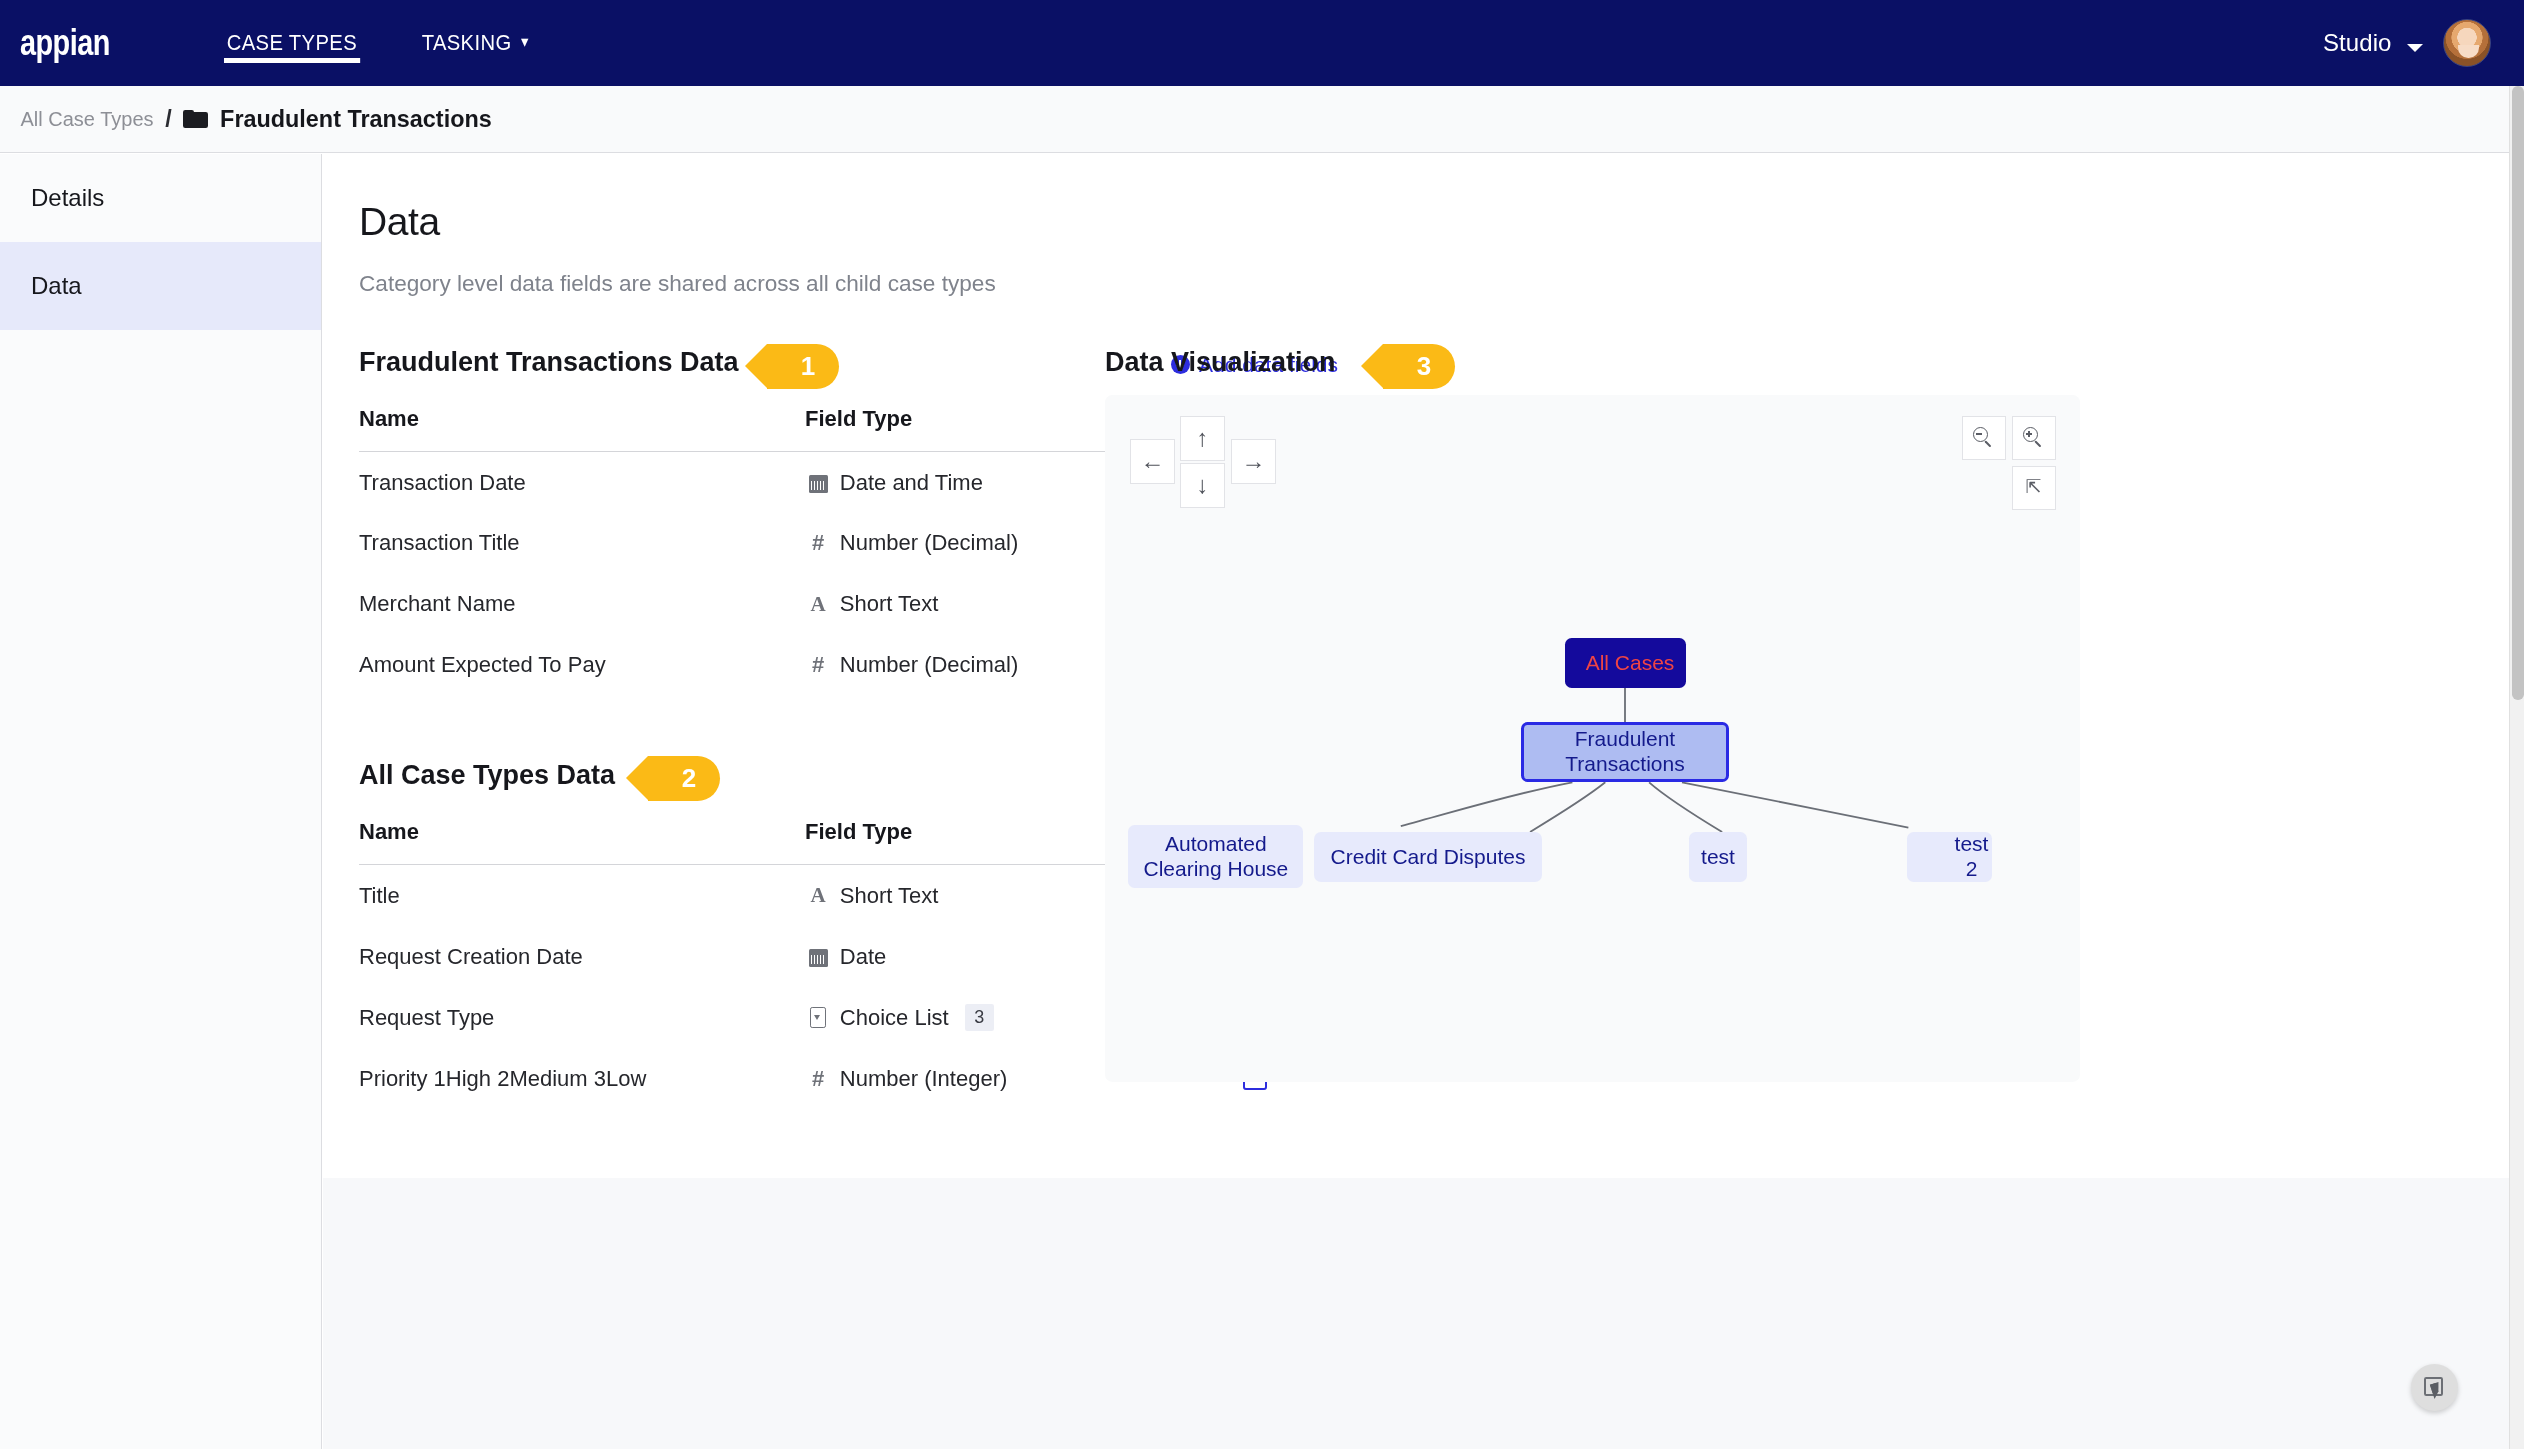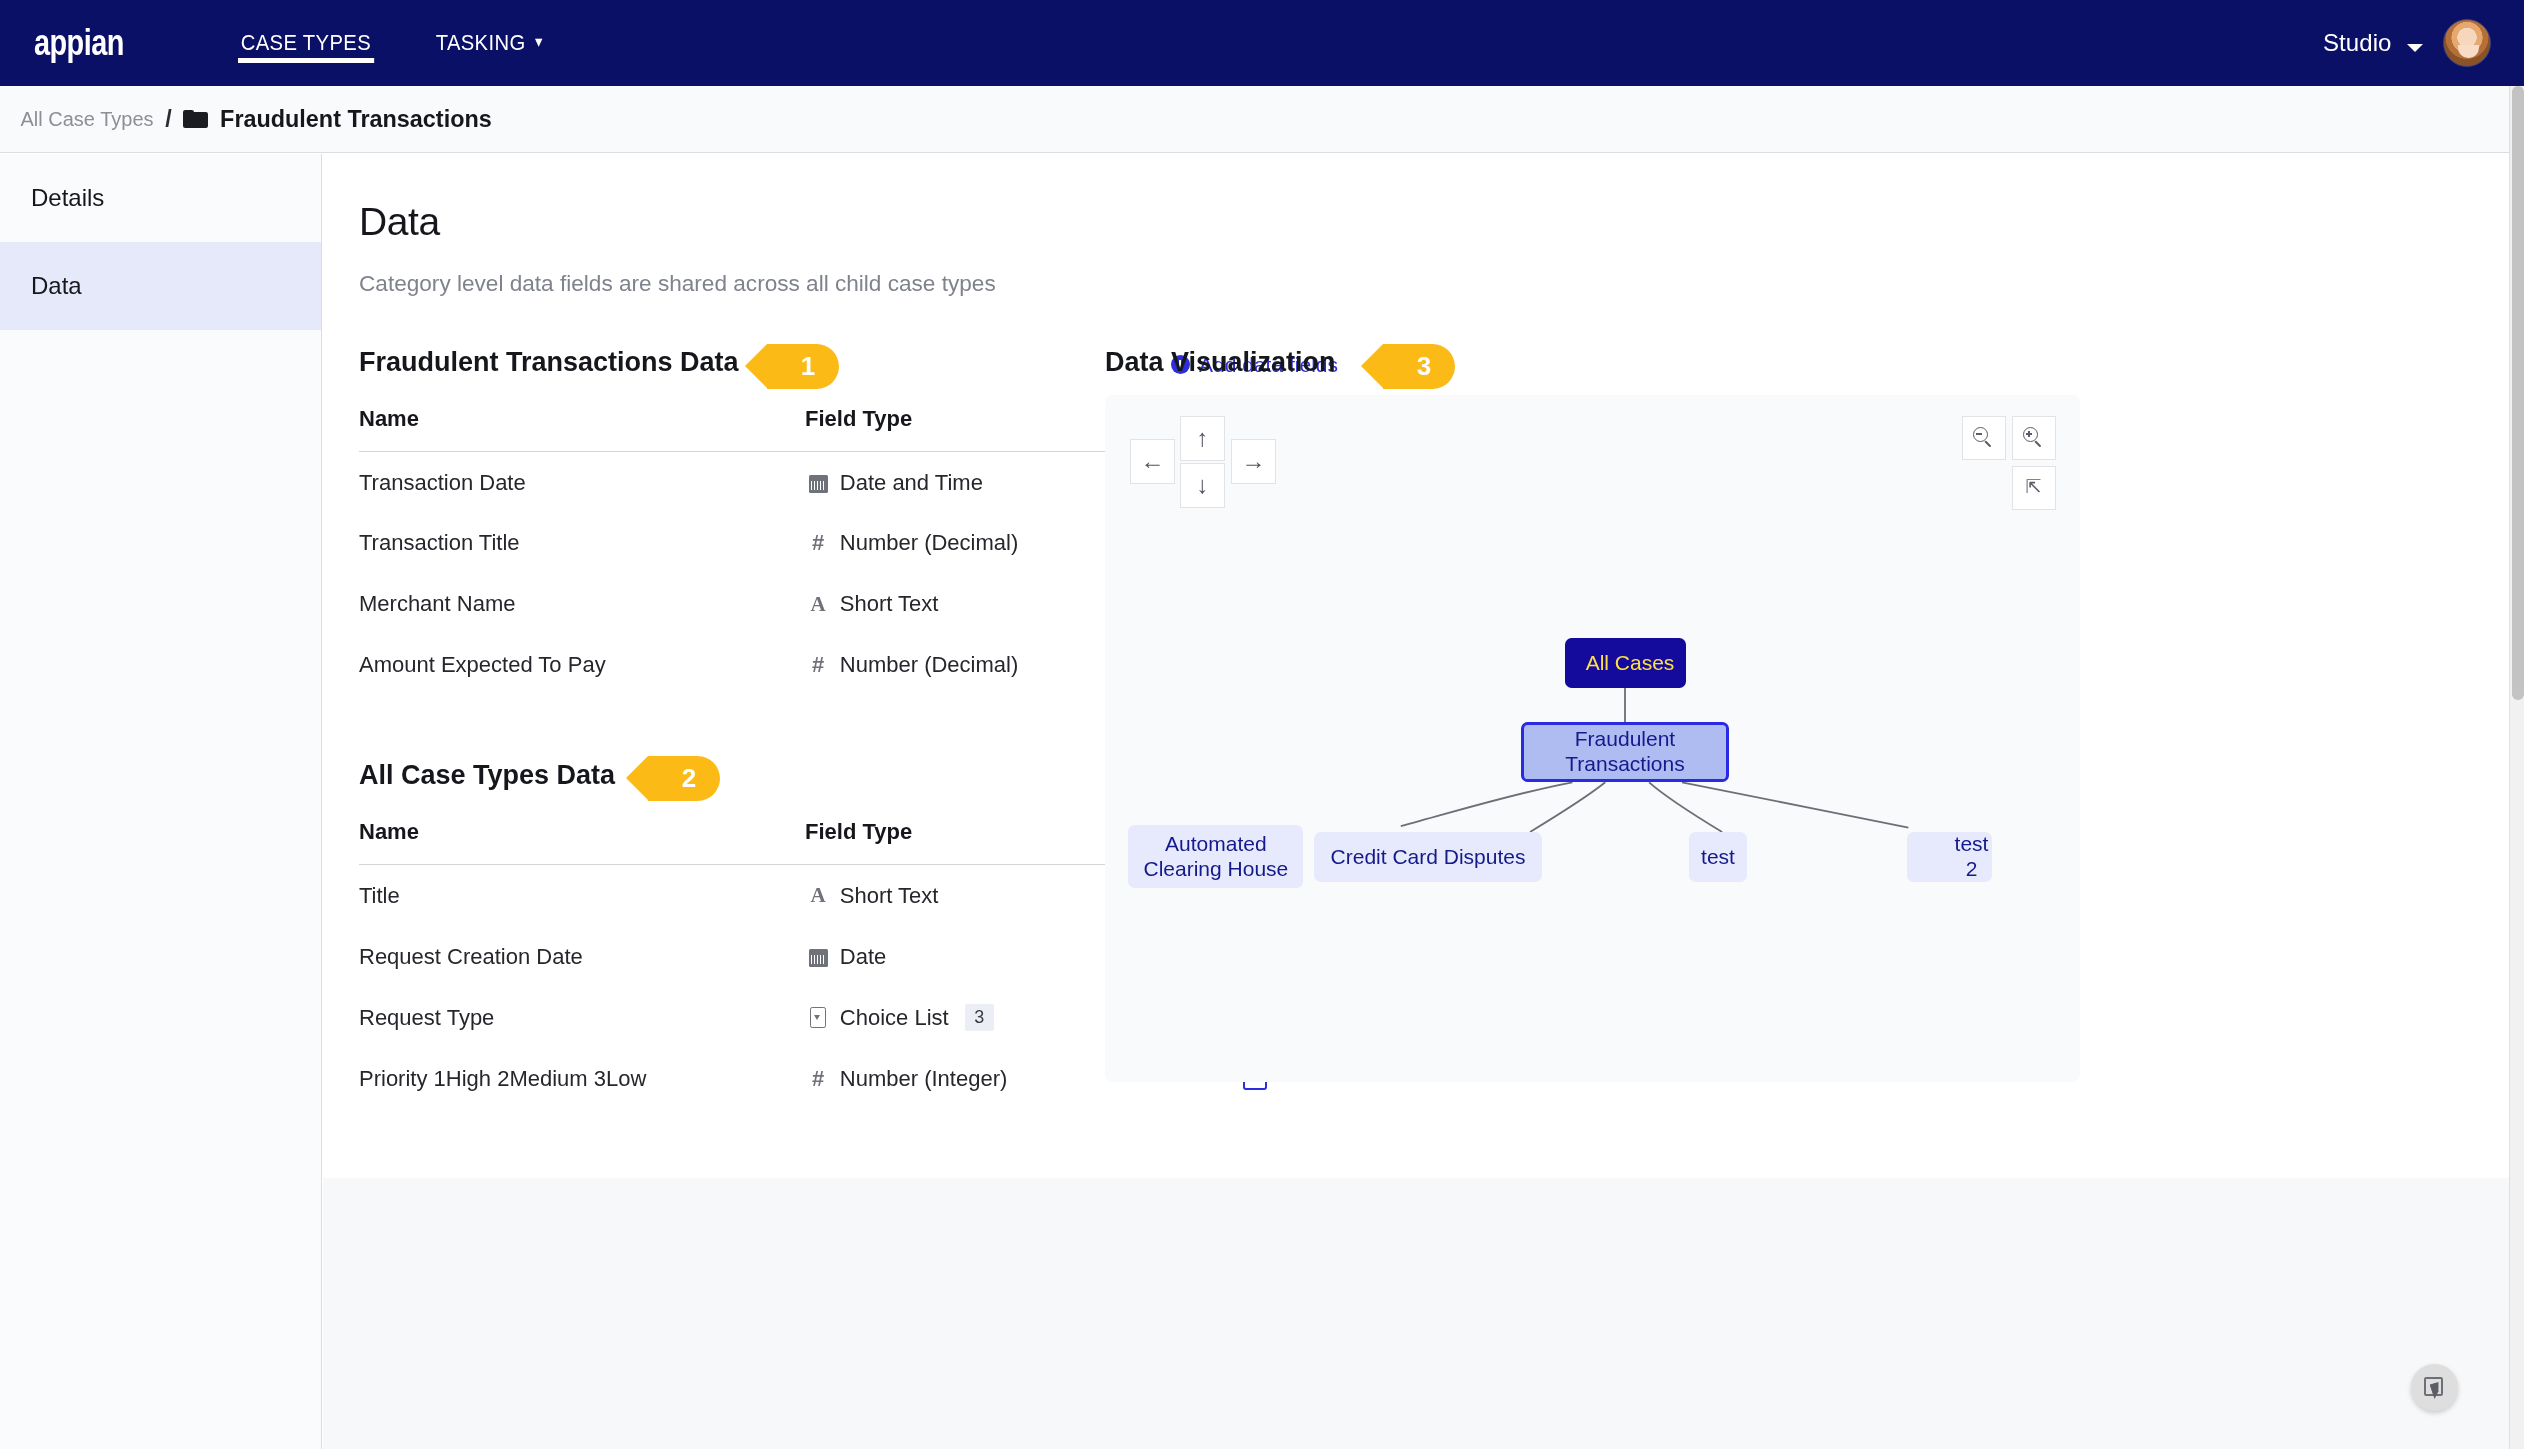--- a/index.html
+++ b/index.html
@@ -8,21 +8,21 @@
     font-family: "Liberation Sans", sans-serif;
     background: #ffffff; overflow: hidden;
   }
   .page { position: relative; width: 2525px; height: 1449px; background:#fff; }
 
   
   .topnav {
     position:absolute; left:0; top:0; width:2525px; height:86px;
     background:#0a1065; display:flex; align-items:center;
   }
-  .brand { margin-left:34px; width:137px; height:42px; position:relative; }
+  .brand { margin-left:20px; width:137px; height:42px; position:relative; }
   .brand-text {
     font-size:37px; font-weight:700; color:#fff; letter-spacing:-0.7px;
     font-family:"Liberation Sans", sans-serif; line-height:42px;
     transform: scaleX(0.78); transform-origin:left center; white-space:nowrap;
   }
   .navlinks { display:flex; align-items:center; margin-left:67px; height:86px; }
   .navlink {
     color:#fff; font-size:22px; letter-spacing:0.4px; font-weight:400;
     padding:0 2.9px; height:86px; display:flex; align-items:center; position:relative;
     transform: scaleX(0.92); transform-origin:left center;
@@ -173,21 +173,21 @@
   }
   .mglass s { position:absolute; left:3.3px; top:6.6px; width:6.6px;height:1.8px;background:#5a5d65; text-decoration:none;}
   .mglass s.v { left:5.7px; top:4.2px; width:1.8px;height:6.6px; }
   .fit-ic { position:relative; width:20.5px;height:20.5px; color:#5a5d65; font-size:19px; line-height:19px; text-align:center; }
 
   .tree { position:absolute; left:0; top:0; width:975px; height:687px; }
   .node {
     position:absolute; display:flex; align-items:center; justify-content:center;
     text-align:center; border-radius:6.6px; font-size:21px; line-height:1.18;
   }
-  .node-root { background:#140a9c; color:#fde047;padding-left:9px; }
+  .node-root { background:#140a9c; color:#ef4444;padding-left:9px; }
   .node-sel  { background:#aebcf2; color:#141a8c; border:3.7px solid #2a2ae4; }
   .node-child{ background:#e7eafc; color:#141a8c; }
 
   
   .floatbtn {
     position:absolute; right:67px; bottom:38px; width:47px;height:47px;border-radius:50%;
     background:#dedede; display:flex;align-items:center;justify-content:center;
     box-shadow:0 2.2px 5.8px rgba(0,0,0,.18);
   }
   .snip {

